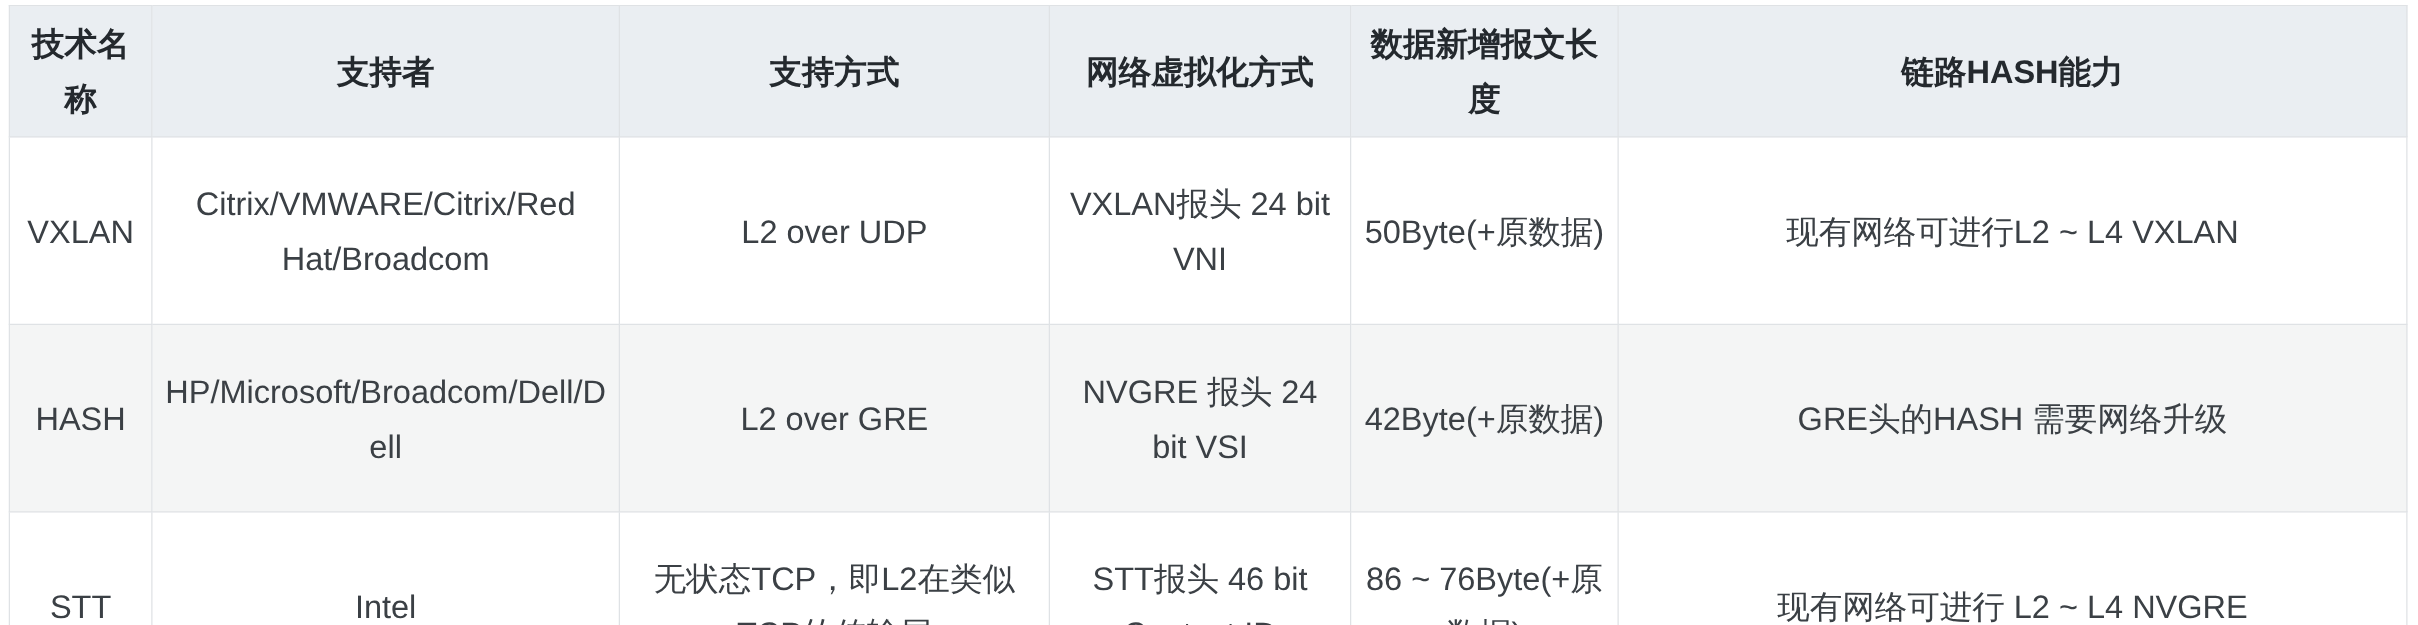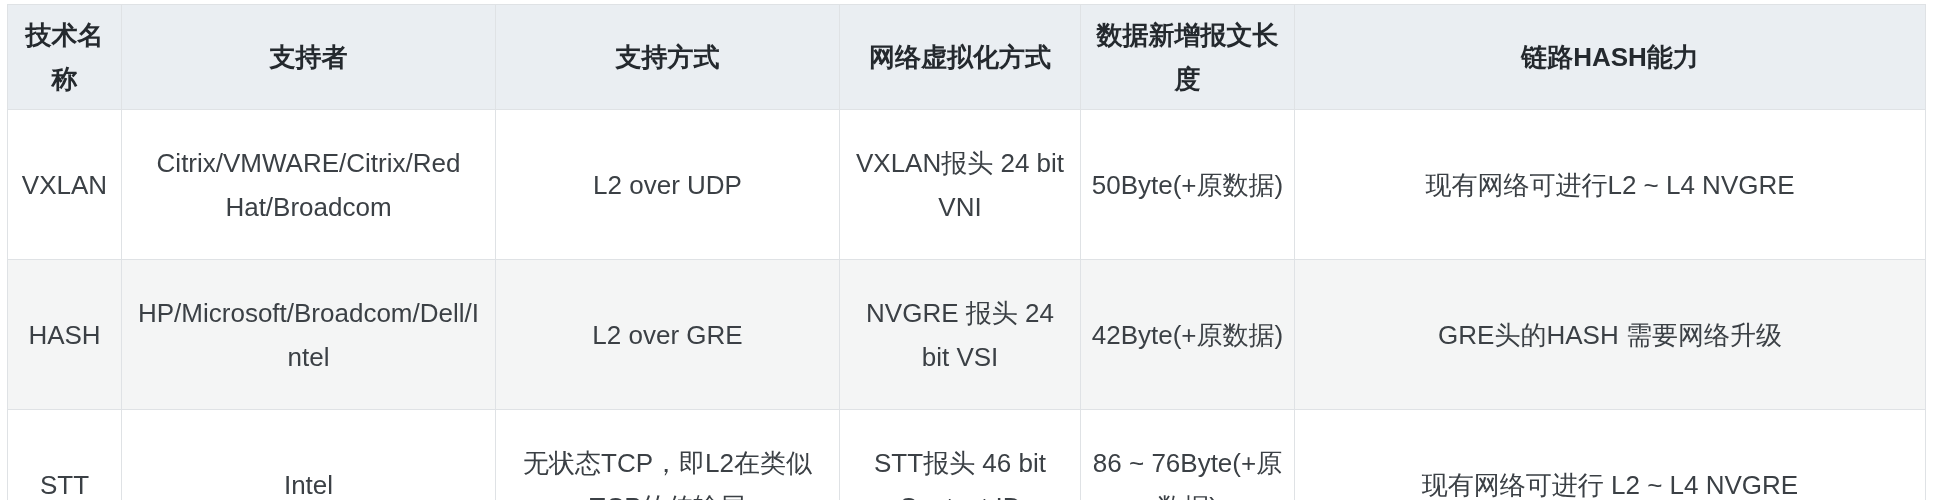--- a/index.html
+++ b/index.html
@@ -87,25 +87,25 @@
         <th>链路HASH能力</th>
       </tr>
     </thead>
     <tbody>
       <tr class="row-odd">
         <td>VXLAN</td>
         <td>Citrix/VMWARE/Citrix/Red Hat/Broadcom</td>
         <td>L2 over UDP</td>
         <td>VXLAN报头 24 bit VNI</td>
         <td>50Byte(+原数据)</td>
-        <td>现有网络可进行L2 ~ L4 NVGRE</td>
+        <td>现有网络可进行L2 ~ L4 VXLAN</td>
       </tr>
       <tr class="row-even">
         <td>HASH</td>
-        <td>HP/Microsoft/Broadcom/Dell/Intel</td>
+        <td>HP/Microsoft/Broadcom/Dell/Dell</td>
         <td>L2 over GRE</td>
         <td>NVGRE 报头 24 bit VSI</td>
         <td>42Byte(+原数据)</td>
         <td>GRE头的HASH 需要网络升级</td>
       </tr>
       <tr class="row-odd">
         <td>STT</td>
         <td>Intel</td>
         <td>无状态TCP，即L2在类似TCP的传输层</td>
         <td>STT报头 46 bit Context ID</td>

